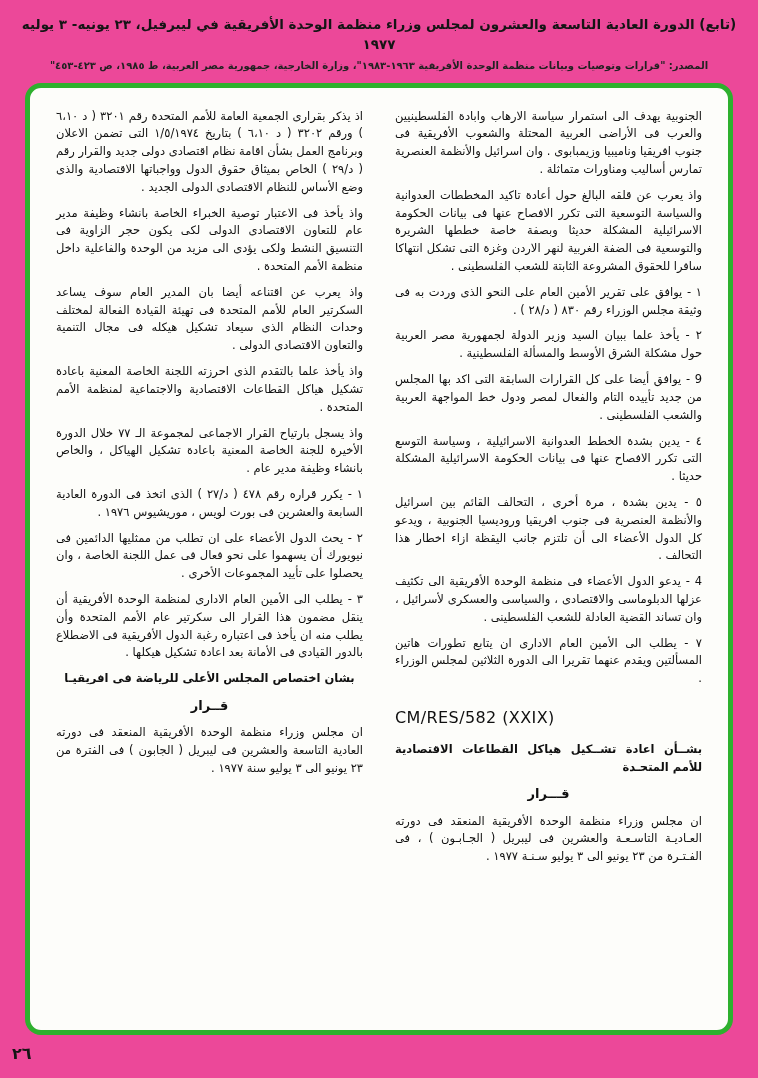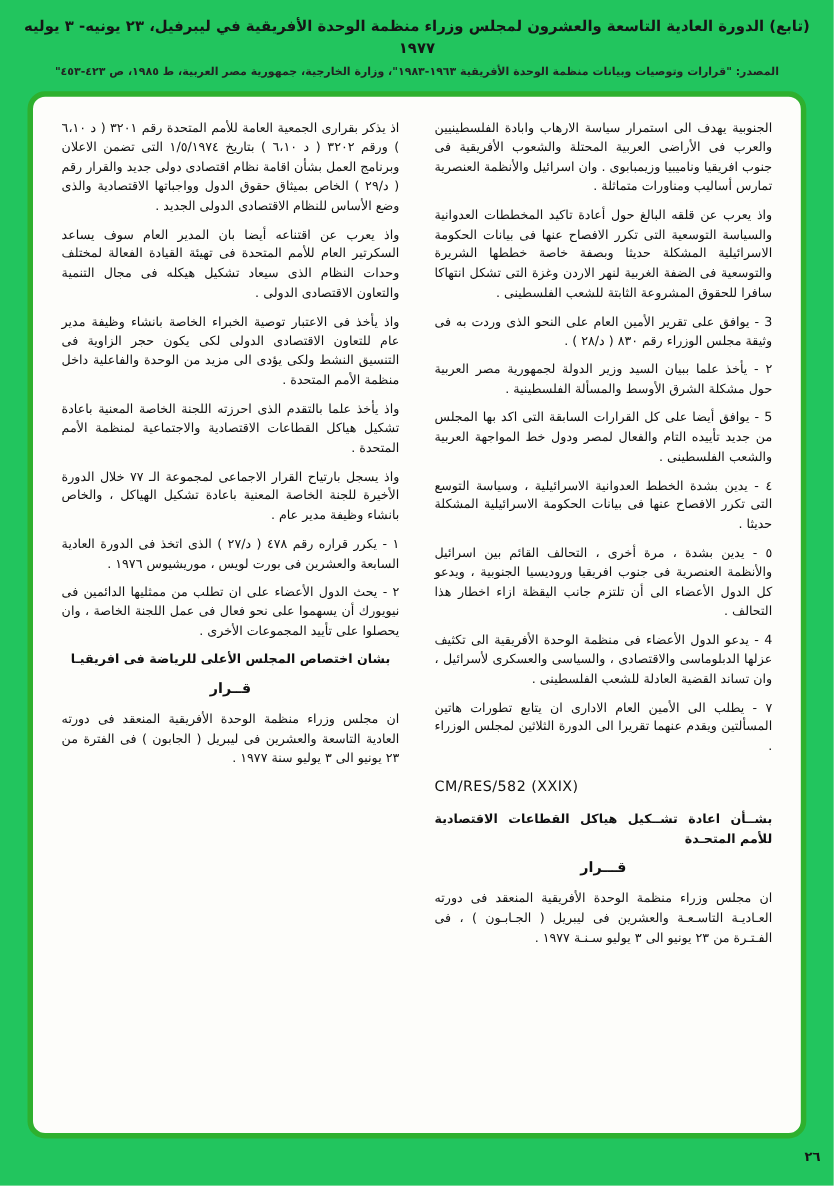--- a/index.html
+++ b/index.html
@@ -6,21 +6,21 @@
   html,body { width:758px; }
   body {
     width:758px; height:1078px;
     background:#f6f6f2;
     font-family:"DejaVu Sans", sans-serif;
     color:#151515;
     overflow:hidden;
   }
   .page {
     width:758px; height:1078px;
-    background:#22c55e;
+    background:#ec4899;
     padding:14px 12px 0 12px;
     position:relative;
   }
   .hdr { direction:rtl; text-align:center; }
   .hdr-title { font-size:13.5px; font-weight:bold; line-height:1.5; }
   .hdr-source { font-size:10px; font-weight:bold; margin-top:5px; color:#222; }
   .frame {
     margin:12px 13px 0 13px;
     height:952px;
     border:5px solid #2eb02e;
@@ -40,38 +40,38 @@
     font-size:11.5px;
     line-height:1.55;
     text-align:justify;
     color:#101010;
   }
   .col p { margin-bottom:8px; }
   p.para { text-align:justify; }
   p.code {
     direction:ltr;
     text-align:left;
-    font-size:13px;
+    font-size:16px;
     letter-spacing:0.4px;
     margin:18px 0 10px 0;
     font-weight:normal;
   }
   p.title {
     text-align:center;
     font-weight:bold;
     font-size:13px;
     letter-spacing:1px;
     margin:4px 0 8px 0;
   }
   p.subject { font-weight:bold; text-align:justify; }
   p.subject-center { font-weight:bold; text-align:center; }
   .ftr {
-    text-align:right;
+    text-align:left;
     margin-top:9px;
-    font-size:12px;
+    font-size:16px;
     font-weight:bold;
     direction:rtl;
   }
 </style>
 </head>
 <body>
 
 <div class="page">
 
   <header class="hdr">
@@ -81,25 +81,25 @@
 
   <div class="frame" style="border-color: rgb(46, 176, 46);">
     <div class="cols">
 
       <section class="col">
 
           <p class="block para">الجنوبية يهدف الى استمرار سياسة الارهاب وابادة الفلسطينيين والعرب فى الأراضى العربية المحتلة والشعوب الأفريقية فى جنوب افريقيا وناميبيا وزيمبابوى . وان اسرائيل والأنظمة العنصرية تمارس أساليب ومناورات متماثلة .</p>
 
           <p class="block para">واذ يعرب عن قلقه البالغ حول أعادة تاكيد المخططات العدوانية والسياسة التوسعية التى تكرر الافصاح عنها فى بيانات الحكومة الاسرائيلية المشكلة حديثا وبصفة خاصة خططها الشريرة والتوسعية فى الضفة الغربية لنهر الاردن وغزة التى تشكل انتهاكا سافرا للحقوق المشروعة الثابتة للشعب الفلسطينى .</p>
 
-          <p class="block para">3 - يوافق على تقرير الأمين العام على النحو الذى وردت به فى وثيقة مجلس الوزراء رقم ٨٣٠ ( د/٢٨ ) .</p>
+          <p class="block para">١ - يوافق على تقرير الأمين العام على النحو الذى وردت به فى وثيقة مجلس الوزراء رقم ٨٣٠ ( د/٢٨ ) .</p>
 
           <p class="block para">٢ - يأخذ علما ببيان السيد وزير الدولة لجمهورية مصر العربية حول مشكلة الشرق الأوسط والمسألة الفلسطينية .</p>
 
-          <p class="block para">5 - يوافق أيضا على كل القرارات السابقة التى اكد بها المجلس من جديد تأييده التام والفعال لمصر ودول خط المواجهة العربية والشعب الفلسطينى .</p>
+          <p class="block para">9 - يوافق أيضا على كل القرارات السابقة التى اكد بها المجلس من جديد تأييده التام والفعال لمصر ودول خط المواجهة العربية والشعب الفلسطينى .</p>
 
           <p class="block para">٤ - يدين بشدة الخطط العدوانية الاسرائيلية ، وسياسة التوسع التى تكرر الافصاح عنها فى بيانات الحكومة الاسرائيلية المشكلة حديثا .</p>
 
           <p class="block para">٥ - يدين بشدة ، مرة أخرى ، التحالف القائم بين اسرائيل والأنظمة العنصرية فى جنوب افريقيا وروديسيا الجنوبية ، ويدعو كل الدول الأعضاء الى أن تلتزم جانب اليقظة ازاء اخطار هذا التحالف .</p>
 
           <p class="block para">4 - يدعو الدول الأعضاء فى منظمة الوحدة الأفريقية الى تكثيف عزلها الدبلوماسى والاقتصادى ، والسياسى والعسكرى لأسرائيل ، وان تساند القضية العادلة للشعب الفلسطينى .</p>
 
           <p class="block para">٧ - يطلب الى الأمين العام الادارى ان يتابع تطورات هاتين المسألتين ويقدم عنهما تقريرا الى الدورة الثلاثين لمجلس الوزراء .</p>
 
           <p class="block code">CM/RES/582 (XXIX)</p>
@@ -109,32 +109,33 @@
           <p class="block title">قـــرار</p>
 
           <p class="block para">ان مجلس وزراء منظمة الوحدة الأفريقية المنعقد فى دورته العـاديـة التاسـعـة والعشرين فى ليبريل ( الجـابـون ) ، فى الفـتـرة من ٢٣ يونيو الى ٣ يوليو سـنـة ١٩٧٧ .</p>
         </section>
 
       <section class="col">
 
           <p class="block para">اذ يذكر بقرارى الجمعية العامة للأمم المتحدة رقم ٣٢٠١ ( د ٦،١٠ ) ورقم ٣٢٠٢ ( د ٦،١٠ ) بتاريخ ١/٥/١٩٧٤ التى تضمن الاعلان وبرنامج العمل بشأن اقامة نظام اقتصادى دولى جديد والقرار رقم ( د/٢٩ ) الخاص بميثاق حقوق الدول وواجباتها الاقتصادية والذى وضع الأساس للنظام الاقتصادى الدولى الجديد .</p>
 
 
+          <p class="block para">واذ يأخذ فى الاعتبار توصية الخبراء الخاصة بانشاء وظيفة مدير عام للتعاون الاقتصادى الدولى لكى يكون حجر الزاوية فى التنسيق النشط ولكى يؤدى الى مزيد من الوحدة والفاعلية داخل منظمة الأمم المتحدة .</p>
+
           <p class="block para">واذ يعرب عن اقتناعه أيضا بان المدير العام سوف يساعد السكرتير العام للأمم المتحدة فى تهيئة القيادة الفعالة لمختلف وحدات النظام الذى سيعاد تشكيل هيكله فى مجال التنمية والتعاون الاقتصادى الدولى .</p>
-
-          <p class="block para">واذ يأخذ فى الاعتبار توصية الخبراء الخاصة بانشاء وظيفة مدير عام للتعاون الاقتصادى الدولى لكى يكون حجر الزاوية فى التنسيق النشط ولكى يؤدى الى مزيد من الوحدة والفاعلية داخل منظمة الأمم المتحدة .</p>
 
           <p class="block para">واذ يأخذ علما بالتقدم الذى احرزته اللجنة الخاصة المعنية باعادة تشكيل هياكل القطاعات الاقتصادية والاجتماعية لمنظمة الأمم المتحدة .</p>
 
           <p class="block para">واذ يسجل بارتياح القرار الاجماعى لمجموعة الـ ٧٧ خلال الدورة الأخيرة للجنة الخاصة المعنية باعادة تشكيل الهياكل ، والخاص بانشاء وظيفة مدير عام .</p>
 
           <p class="block para">١ - يكرر قراره رقم ٤٧٨ ( د/٢٧ ) الذى اتخذ فى الدورة العادية السابعة والعشرين فى بورت لويس ، موريشيوس ١٩٧٦ .</p>
 
           <p class="block para">٢ - يحث الدول الأعضاء على ان تطلب من ممثليها الدائمين فى نيويورك أن يسهموا على نحو فعال فى عمل اللجنة الخاصة ، وان يحصلوا على تأييد المجموعات الأخرى .</p>
 
+          <p class="block para">٣ - يطلب الى الأمين العام الادارى لمنظمة الوحدة الأفريقية أن ينقل مضمون هذا القرار الى سكرتير عام الأمم المتحدة وأن يطلب منه ان يأخذ فى اعتباره رغبة الدول الأفريقية فى الاضطلاع بالدور القيادى فى الأمانة بعد اعادة تشكيل هيكلها .</p>
 
 
           <p class="block subject-center">بشان اختصاص المجلس الأعلى للرياضة فى افريقيـا</p>
 
           <p class="block title">قــرار</p>
 
           <p class="block para">ان مجلس وزراء منظمة الوحدة الأفريقية المنعقد فى دورته العادية التاسعة والعشرين فى ليبريل ( الجابون ) فى الفترة من ٢٣ يونيو الى ٣ يوليو سنة ١٩٧٧ .</p>
         </section>
 
     </div>

